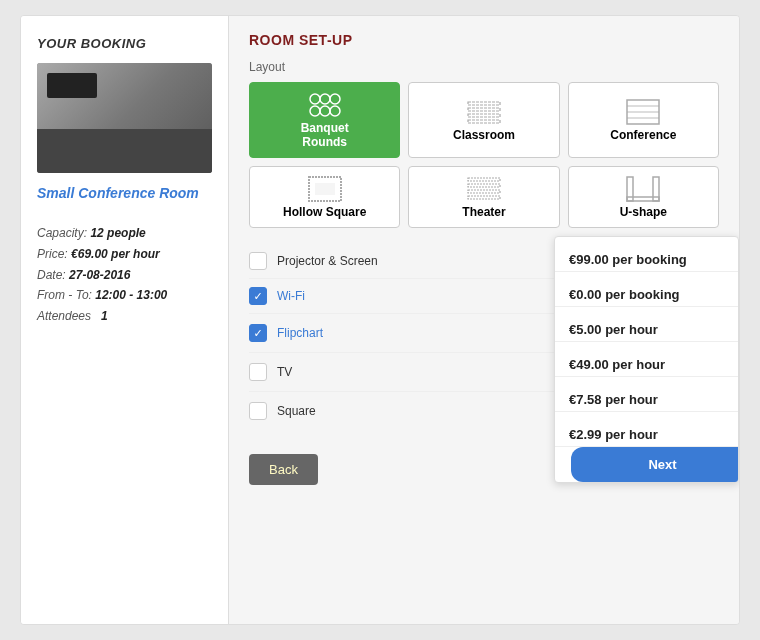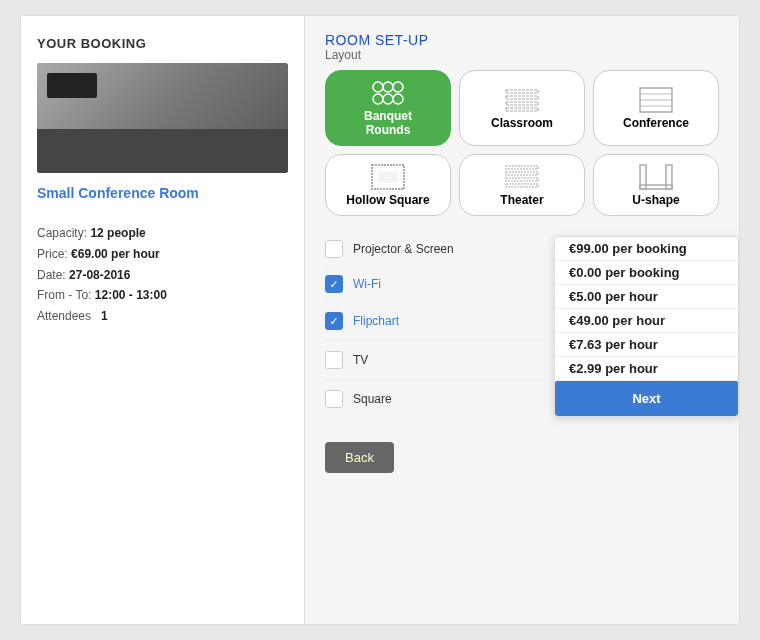--- a/index.html
+++ b/index.html
@@ -17,25 +17,26 @@
       display: flex;
       width: 720px;
       min-height: 610px;
       background: #f5f5f5;
       border: 1px solid #ddd;
       border-radius: 4px;
       overflow: hidden;
     }
     
     .left-panel {
-      width: 284px;
+      width: 208px;
       background: #fff;
       border-right: 1px solid #ddd;
       padding: 20px 16px;
       flex-shrink: 0;
+      font-style: italic;
     }
     .booking-title {
       font-size: 13px;
       font-weight: bold;
       color: #333;
       margin-bottom: 12px;
       letter-spacing: 0.5px;
     }
     .room-image {
       width: 100%;
@@ -88,42 +89,42 @@
     
     .right-panel {
       flex: 1;
       padding: 16px 20px;
       background: #f5f5f5;
       position: relative;
       overflow: hidden;
     }
     .section-title {
       font-size: 14px;
-      font-weight: normal;
-      color: #1d4ed8;
-      margin-bottom: 0;
+      font-weight: bold;
+      color: #7f1d1d;
+      margin-bottom: 12px;
       letter-spacing: 0.5px;
     }
     .subsection-label {
       font-size: 12px;
       color: #666;
       margin-bottom: 8px;
     }
 
     
     .layout-grid {
       display: grid;
       grid-template-columns: repeat(3, 1fr);
       gap: 8px;
       margin-bottom: 16px;
     }
     .layout-option {
       background: #fff;
       border: 1px solid #ccc;
-      border-radius: 16px;
+      border-radius: 4px;
       padding: 8px;
       display: flex;
       align-items: center;
       justify-content: center;
       flex-direction: column;
       cursor: pointer;
       min-height: 60px;
       position: relative;
     }
     .layout-option.active {
@@ -244,39 +245,41 @@
       border-radius: 4px;
       box-shadow: 0 2px 8px rgba(0,0,0,0.15);
       z-index: 10;
       overflow: hidden;
     }
     .pricing-item {
       padding: 4px 14px;
       border-bottom: 1px solid #eee;
       font-size: 12px;
       color: #333;
+      margin-top: 11px;
     }
     .pricing-item:last-child {
       border-bottom: none;
     }
     .pricing-item .price-val {
       font-size: 13px;
       font-weight: bold;
       color: #222;
     }
     .btn-next {
       background: #3a7bd5;
       color: #fff;
       border: none;
-      border-radius: 2px;
+      border-radius: 12px;
       padding: 10px 0;
       font-size: 13px;
       cursor: pointer;
       width: 100%;
       font-weight: bold;
+      margin-left: 16px;
     }
 
     
     svg { display: block; }
   </style>
 </head>
 <body>
 
 <div class="main-container">
 
@@ -443,21 +446,21 @@
       <div class="pricing-item">
         <span class="price-val">€0.00 per booking</span>
       </div>
       <div class="pricing-item">
         <span class="price-val">€5.00 per hour</span>
       </div>
       <div class="pricing-item">
         <span class="price-val">€49.00 per hour</span>
       </div>
       <div class="pricing-item">
-        <span class="price-val">€7.63 per hour</span>
+        <span class="price-val">€7.58 per hour</span>
       </div>
       <div class="pricing-item">
         <span class="price-val">€2.99 per hour</span>
       </div>
       <button class="btn-next">Next</button>
     </div>
 
   </div>
 </div>
 

